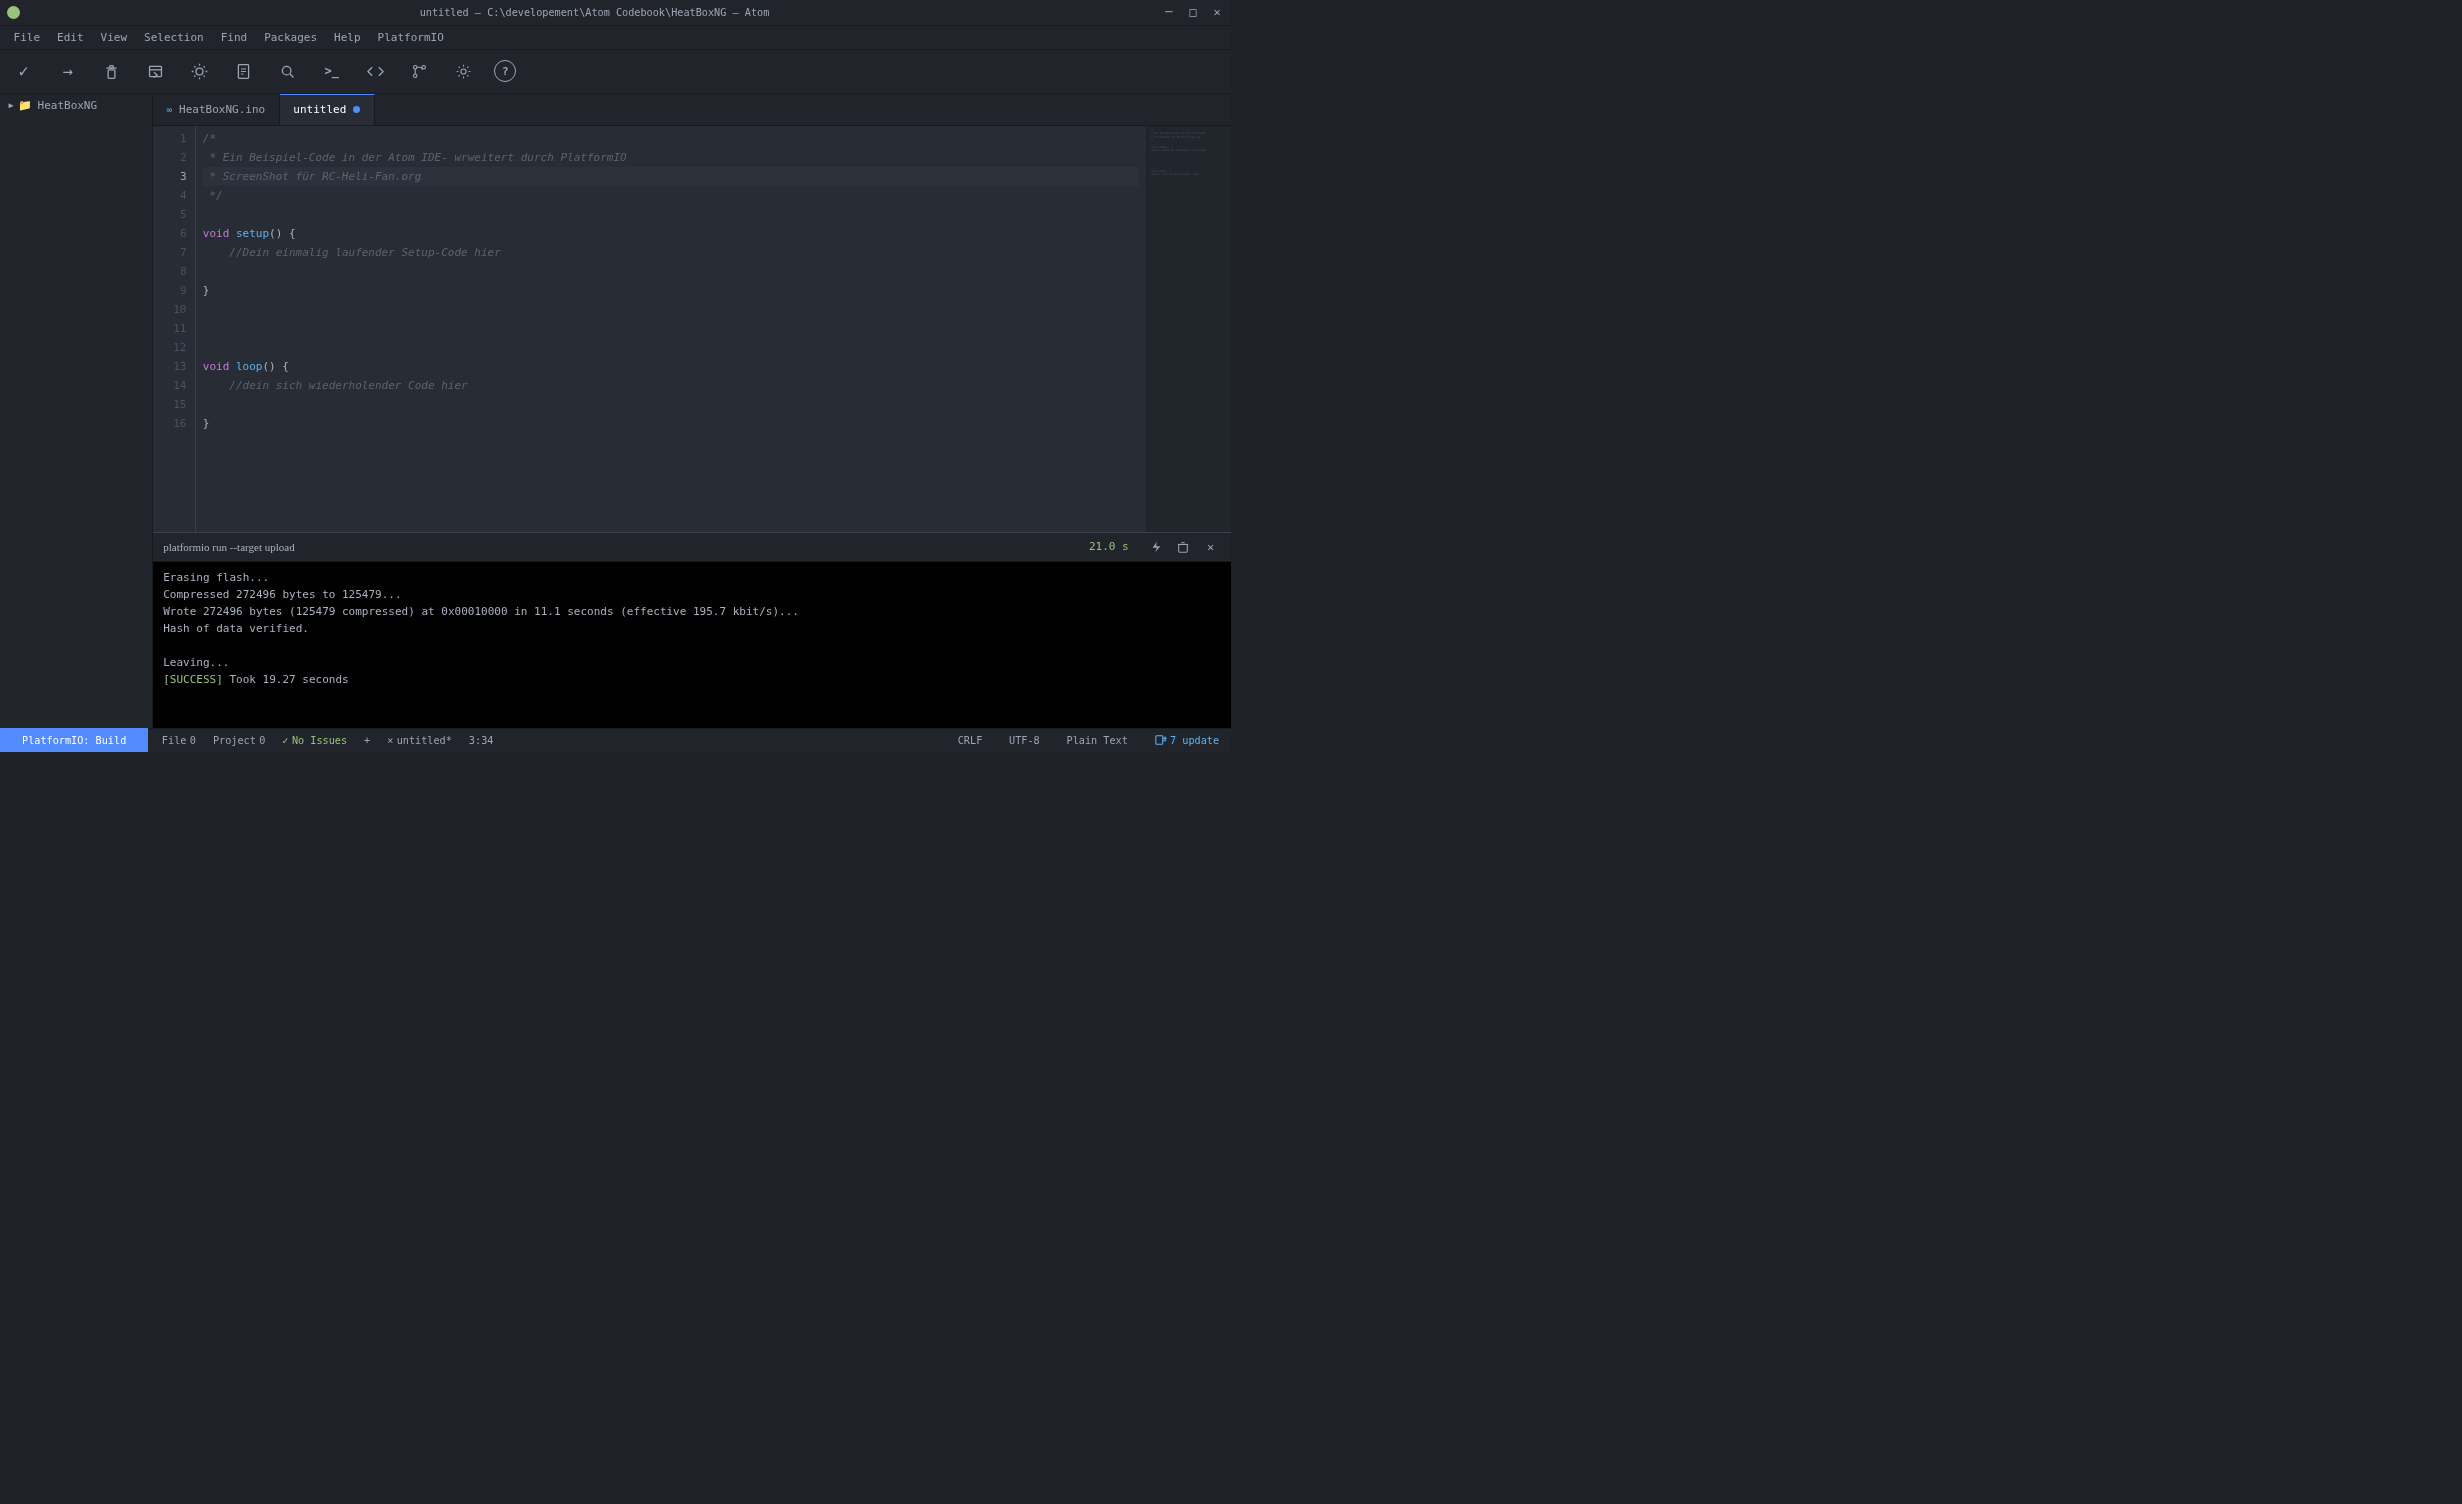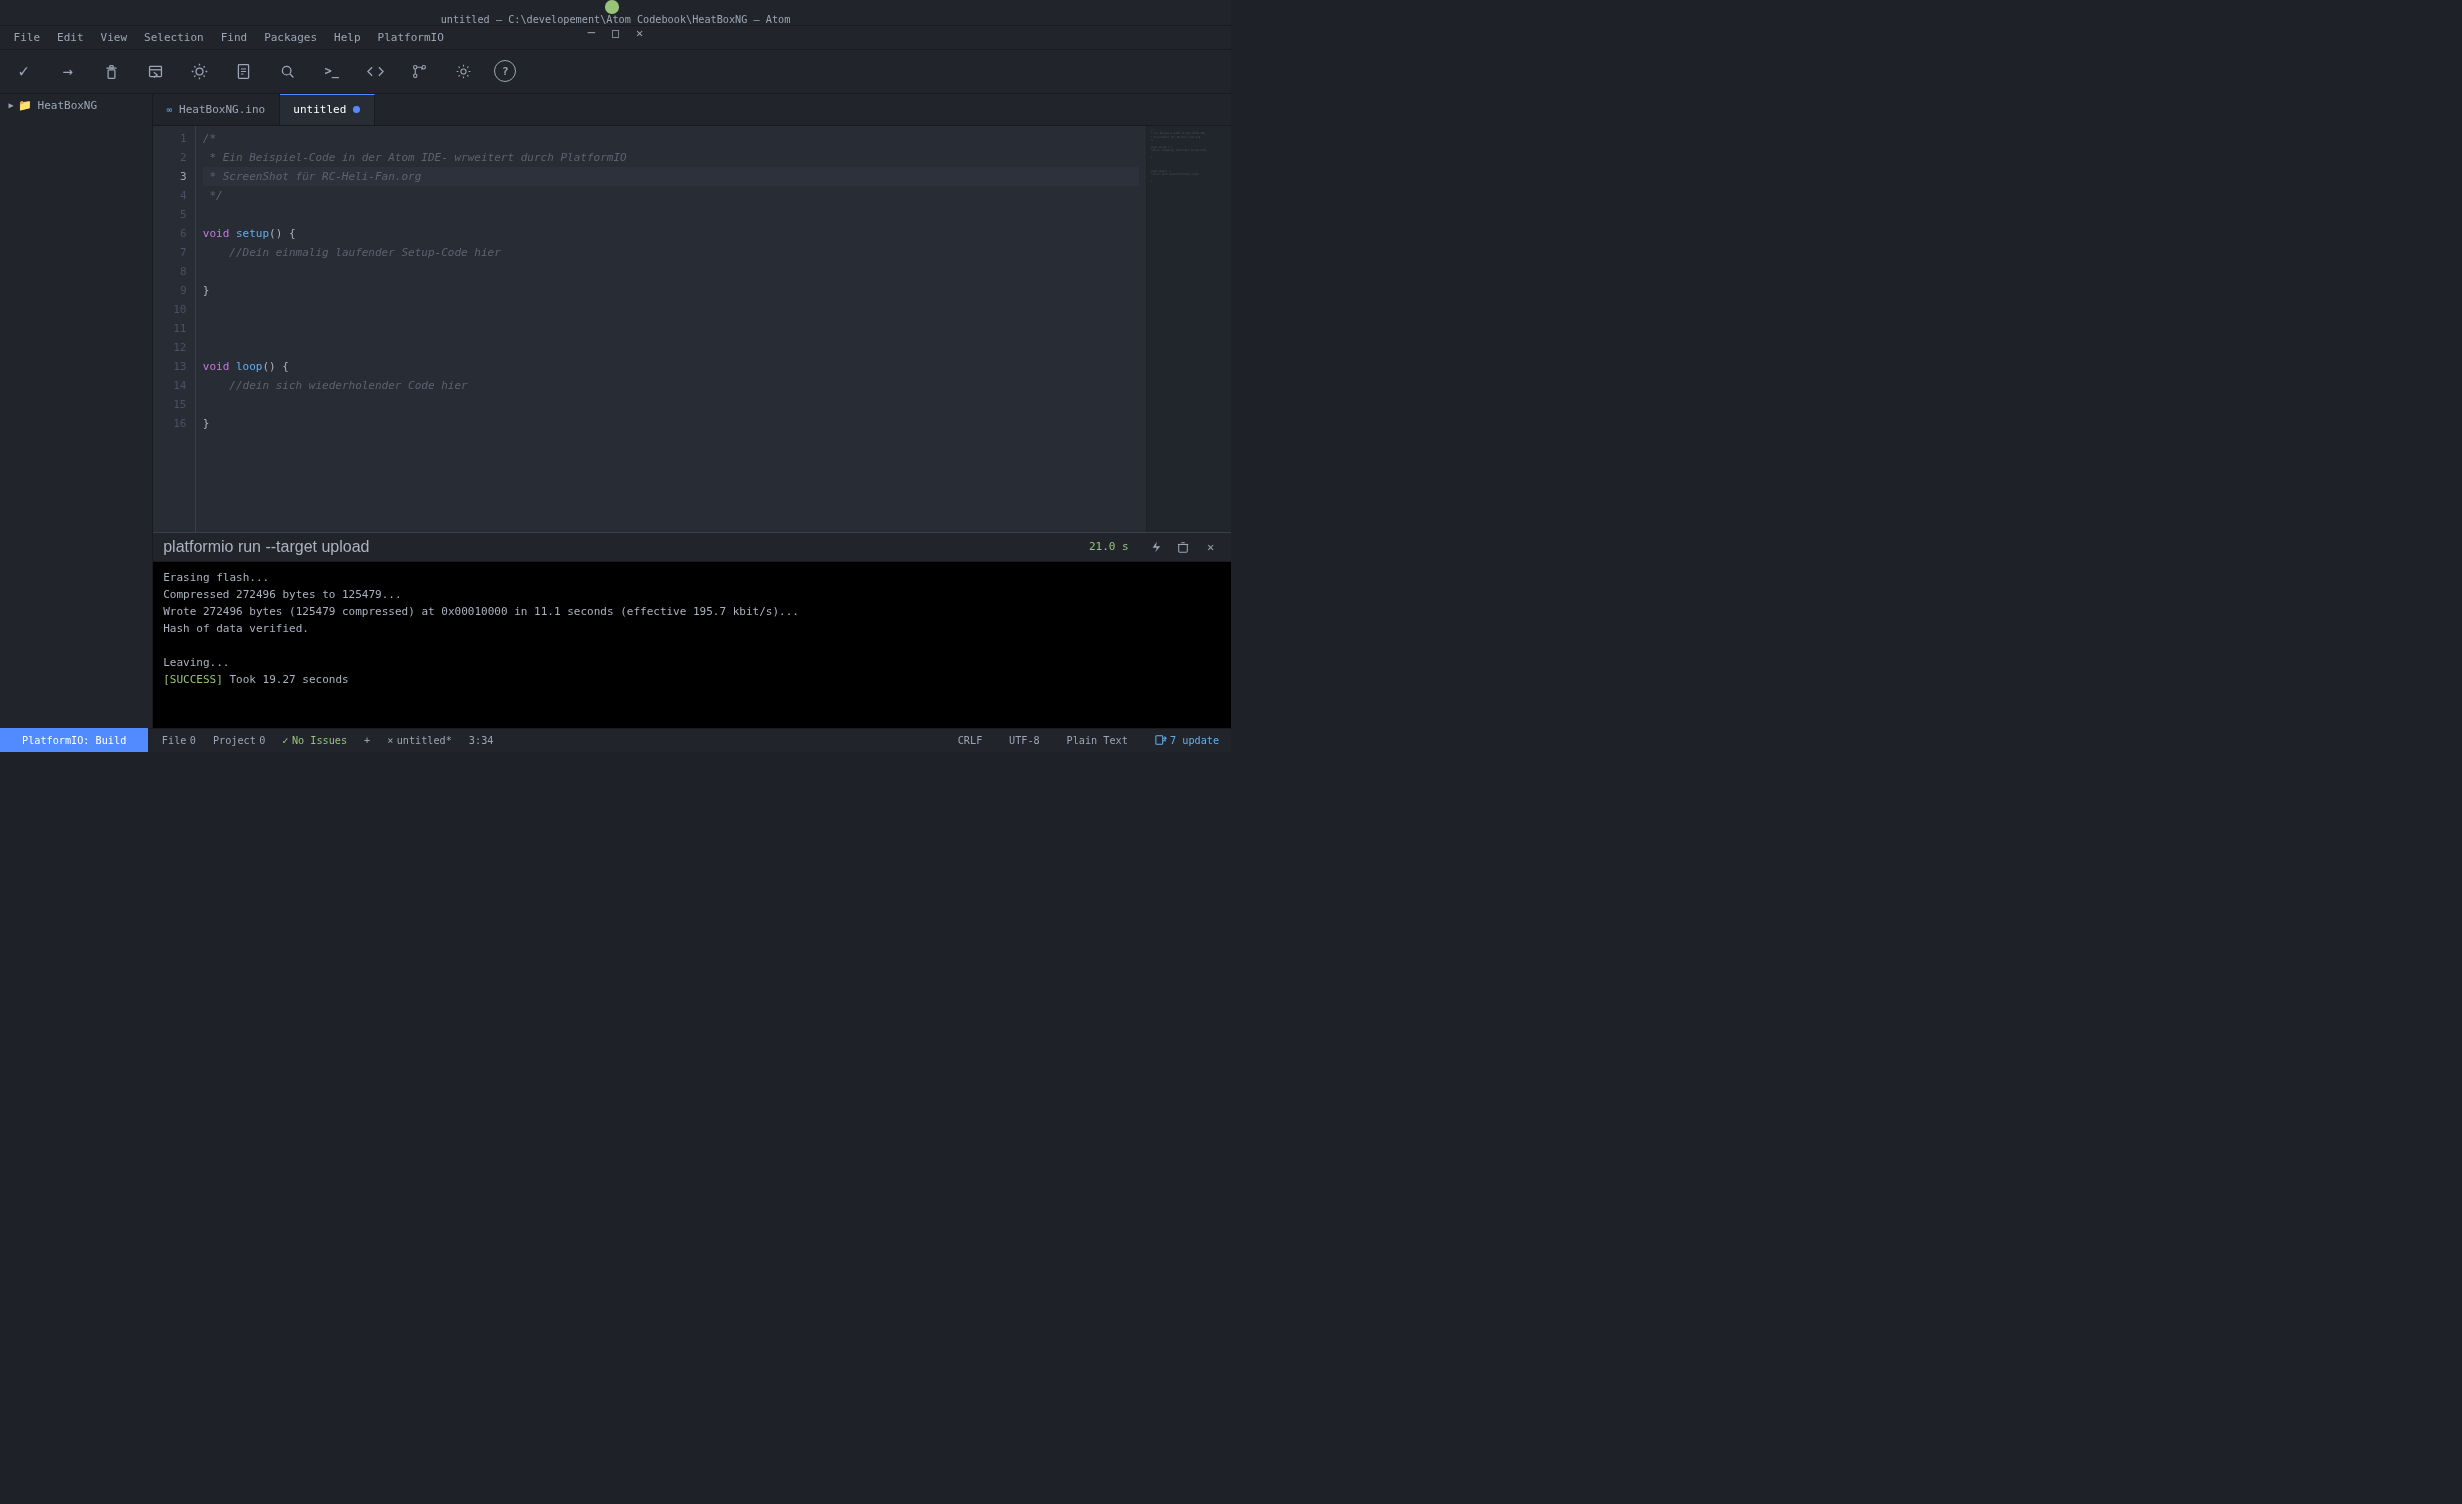--- a/index.html
+++ b/index.html
@@ -15,21 +15,20 @@
 
     
     .title-bar {
       background: #21252b;
       height: 25.6px;
       display: flex;
       align-items: center;
       padding: 0 6.8px;
       border-bottom: 0.9px solid #181a1f;
       user-select: none;
-      flex-direction: column;
     }
     .title-bar-icon {
       width: 13.6px; height: 13.6px;
       background: #98c379;
       border-radius: 50%;
       margin-right: 6.8px;
       flex-shrink: 0;
     }
     .title-bar-text {
       flex: 1;
@@ -230,22 +229,22 @@
       align-items: center;
       padding: 0 10.2px;
       border-bottom: 0.9px solid #181a1f;
       gap: 6.8px;
       font-size: 11px;
       color: #9da5b4;
     }
     .terminal-cmd {
       flex: 1;
       color: #abb2bf;
-      font-family: Liberation Sans, sans-serif;
-      font-size: 16px;
+      font-family: Liberation Serif, serif;
+      font-size: 11px;
     }
     .terminal-time {
       color: #98c379;
       font-size: 11px;
       margin-right: 10.2px;
     }
     .terminal-ctrl-btn {
       width: 20.5px; height: 20.5px;
       display: flex; align-items: center; justify-content: center;
       cursor: pointer;

